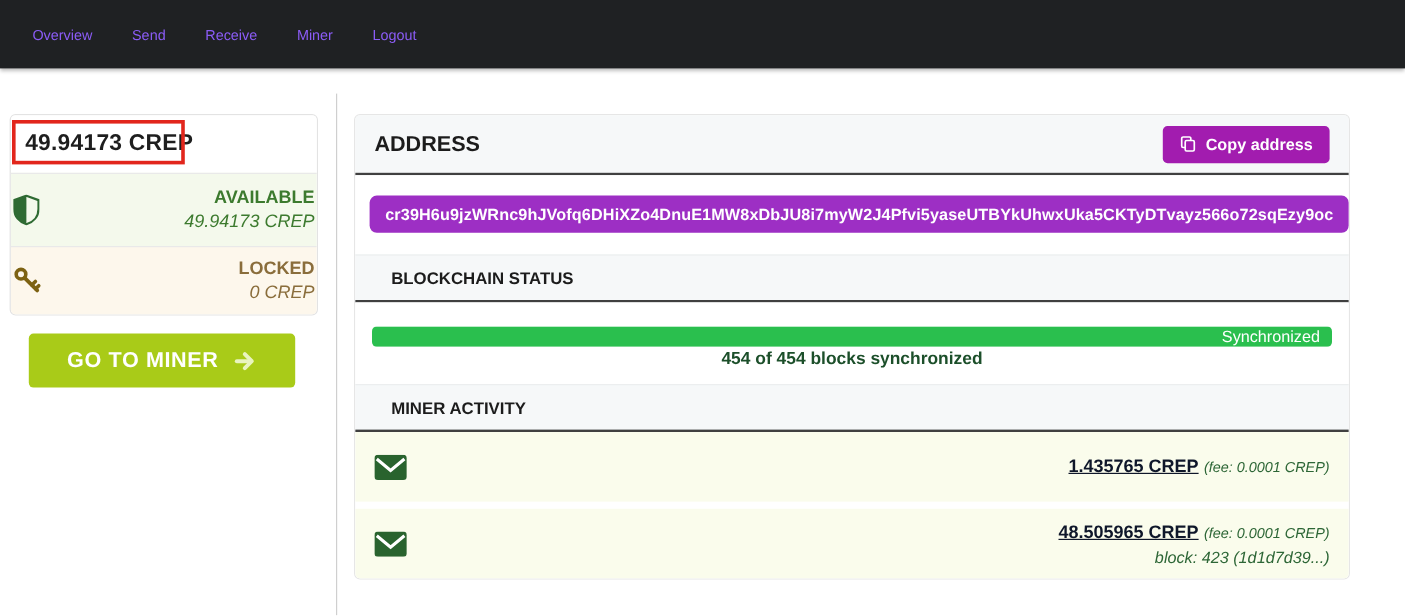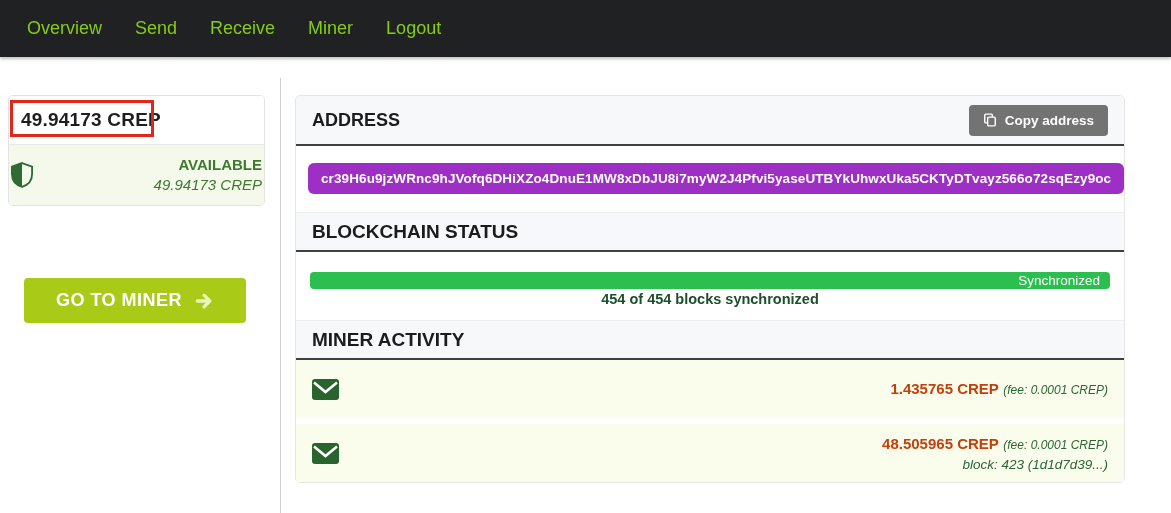--- a/index.html
+++ b/index.html
@@ -2,21 +2,21 @@
 <html><head>
 <meta charset="utf-8">
 <style>
   html,body{margin:0;padding:0;background:#ffffff;}
   body{font-family:"Liberation Sans", sans-serif; -webkit-font-smoothing:antialiased;}
   .page{position:relative;width:1171px;height:513px;background:#fff;overflow:hidden;}
 
   
   .navbar{position:absolute;left:0;top:0;width:1171px;height:57px;background:#1f2123;
           display:flex;align-items:center;box-shadow:0 2px 3px rgba(0,0,0,.25);}
-  .nav-item{color:#84cc16;font-size:18px;padding:8px 0;margin-right:33px;cursor:pointer;white-space:nowrap;}
+  .nav-item{color:#8b5cf6;font-size:12px;padding:8px 0;margin-right:33px;cursor:pointer;white-space:nowrap;}
   .nav-item:first-child{margin-left:27px;}
 
   
   .v-divider{position:absolute;left:280px;top:78px;width:1px;height:435px;background:#cfcfcf;}
 
   
   .wallet-card{position:absolute;left:8px;top:95px;width:257px;border:1px solid #e3e3e3;
                border-radius:5px;overflow:hidden;background:#fff;box-sizing:border-box;}
   .balance-row{height:48px;background:#fff;display:flex;align-items:center;padding:0 12px;box-sizing:border-box;}
   .balance-text{font-size:19px;font-weight:700;color:#1e1e1e;letter-spacing:.2px;}
@@ -40,44 +40,44 @@
 
   
   .main-card{position:absolute;left:295px;top:95px;width:830px;border:1px solid #e6e6e6;
              border-radius:5px;background:#fff;box-sizing:border-box;overflow:hidden;}
   .section-header{background:#f6f8f9;border-bottom:2px solid #404040;display:flex;align-items:center;
                   padding:0 16px;box-sizing:border-box;}
   .section-header.first{height:50px;}
   .section-header.sub{height:40px;border-top:1px solid #eceeef;}
   .section-title{font-weight:700;color:#1c1c1c;}
   .section-header.first .section-title{font-size:18px;}
-  .section-header.sub .section-title{font-size:19px;}
+  .section-header.sub .section-title{font-size:14px;margin-left:14px;}
   .header-buttons{margin-left:auto;display:flex;gap:8px;}
   .btn{display:inline-flex;align-items:center;gap:8px;border:none;border-radius:4px;color:#fff;
        font-family:"Liberation Sans",sans-serif;font-size:13.5px;font-weight:700;padding:0 14px;height:31px;cursor:pointer;}
-  .btn-copy{background:#737373;}
+  .btn-copy{background:#a21caf;}
   .btn-download{background:#a32cc8;}
 
   .address-body{padding:17px 12px 18px 12px;background:#fff;}
   .address-pill{display:inline-block;background:#9d2fc4;color:#fff;font-size:13.5px;font-weight:700;
                 padding:8px 13px;border-radius:6px;white-space:nowrap;letter-spacing:.1px;cursor:default;}
 
   .status-body{padding:20px 14px 13px 14px;background:#fff;}
   .progress-track{width:100%;height:17px;border-radius:4px;background:#2abf4e;overflow:hidden;}
   .progress-fill{height:100%;background:#2abf4e;display:flex;align-items:center;justify-content:flex-end;
                  padding-right:10px;box-sizing:border-box;}
   .progress-label{color:#fff;font-size:13.5px;font-weight:400;}
   .status-caption{text-align:center;margin-top:2px;font-size:14.5px;font-weight:700;color:#1c4f2a;}
 
   .activity-rows{background:#fff;}
   .activity-row{background:#fafcec;height:58px;display:flex;align-items:center;
                 padding:0 16px;box-sizing:border-box;margin-bottom:6px;}
   .activity-row:last-child{margin-bottom:0;}
   .activity-texts{margin-left:auto;text-align:right;line-height:1.45;}
-  .activity-amount{font-size:15px;font-weight:700;color:#c2410c;}
+  .activity-amount{font-size:15px;font-weight:700;color:#0f172a;text-decoration:underline;}
   .activity-fee{font-size:12px;font-style:italic;color:#2d6636;font-weight:400;}
   .activity-block{font-size:13.5px;font-style:italic;color:#2d6636;}
 </style>
 </head>
 <body>
 
 <div class="page">
 
   <div class="navbar">
     <div class="nav-item">Overview</div>
@@ -96,20 +96,36 @@
     <div class="funds-row available">
       <span class="funds-icon">
         <svg width="22" height="26" viewBox="0 0 24 28">
           <path d="M12 1 L23 5 V13 C23 20 18.5 25 12 27 C5.5 25 1 20 1 13 V5 Z" fill="none" stroke="#2f6b33" stroke-width="2"></path>
           <path d="M12 1 L1 5 V13 C1 20 5.5 25 12 27 Z" fill="#2f6b33"></path>
         </svg>
       </span>
       <span class="funds-texts">
         <div class="funds-label">AVAILABLE</div>
         <div class="funds-value">49.94173 CREP</div>
+      </span>
+    </div>
+    <div class="funds-row locked">
+      <span class="funds-icon">
+        <svg width="24" height="24" viewBox="0 0 24 24">
+          <g stroke="#7d6212" fill="none" stroke-linecap="round">
+            <circle cx="6.5" cy="6.5" r="4" stroke-width="3"></circle>
+            <path d="M9.5 9.5 L20 20" stroke-width="3.2"></path>
+            <path d="M15.5 15.5 L18.5 12.5" stroke-width="3"></path>
+            <path d="M18.7 18.7 L21.3 16.1" stroke-width="3"></path>
+          </g>
+        </svg>
+      </span>
+      <span class="funds-texts">
+        <div class="funds-label">LOCKED</div>
+        <div class="funds-value">0 CREP</div>
       </span>
     </div>
   </div>
 
   <div class="annotation-box"></div>
 
   <button class="miner-btn">
     <span>GO TO MINER</span>
     <span style="display:flex;">
       <svg width="20" height="20" viewBox="0 0 24 24">

